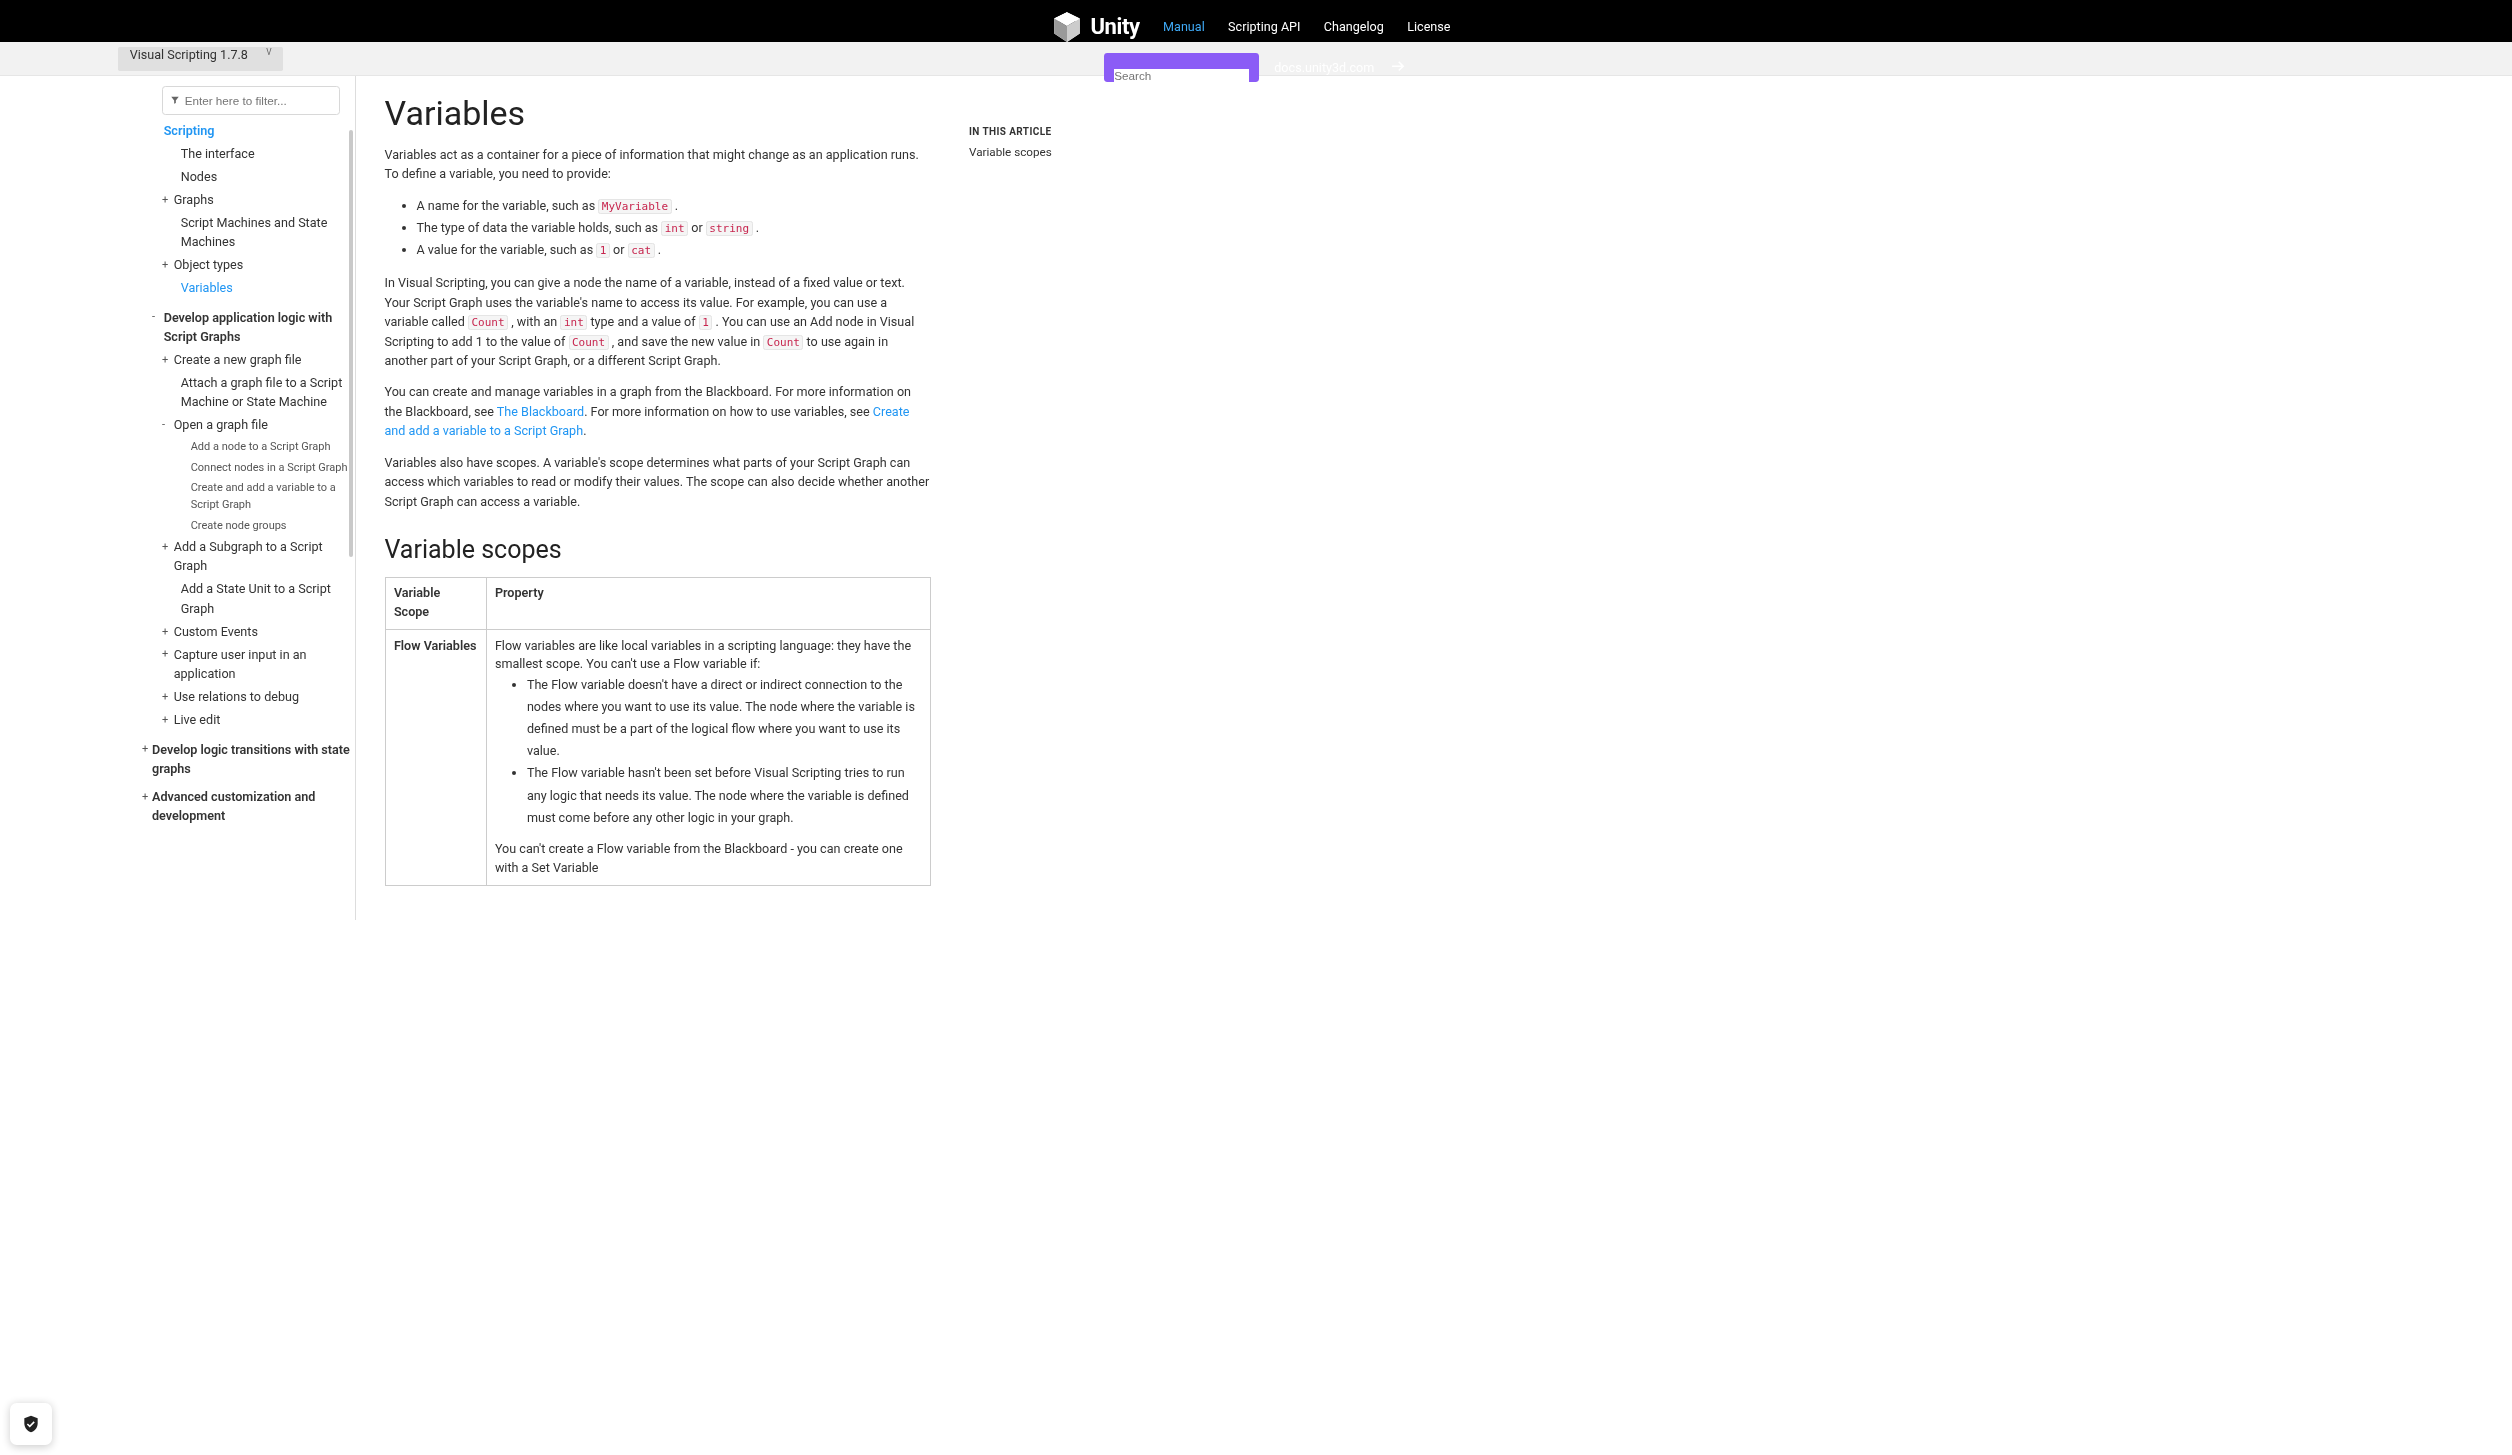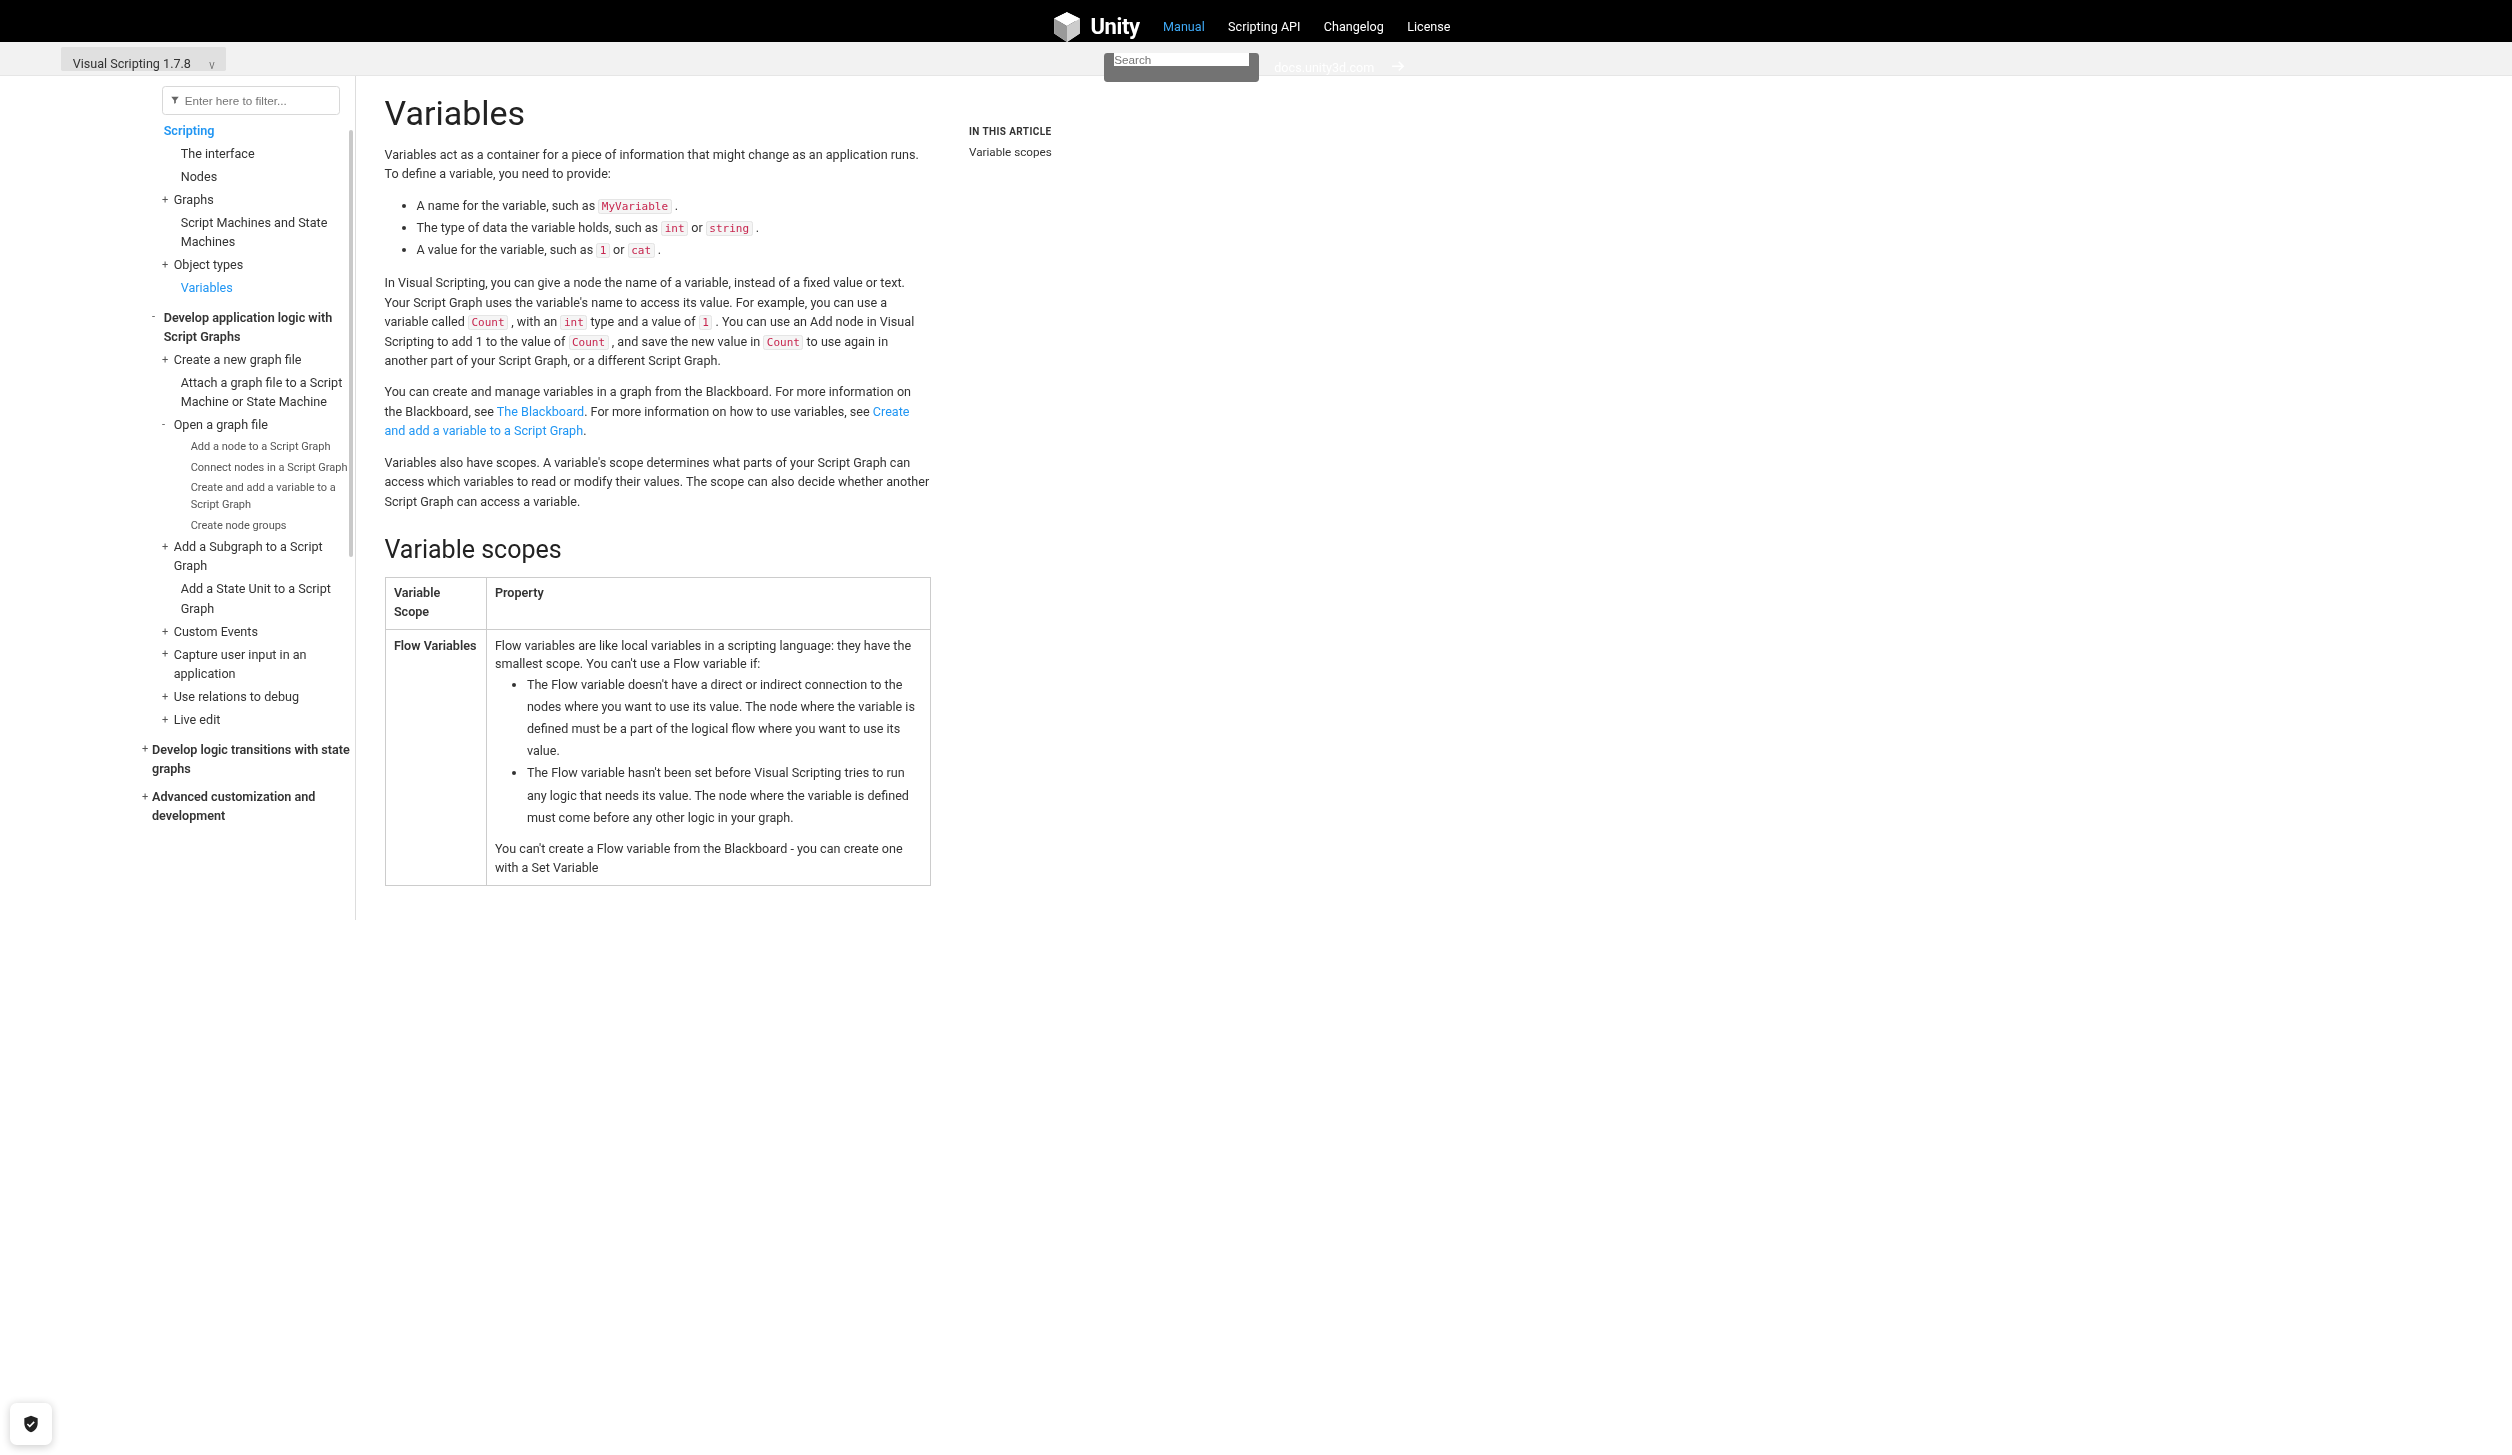--- a/index.html
+++ b/index.html
@@ -7,28 +7,28 @@
 
 
 .header { background: #000; height: 42px; display: flex; align-items: center; padding: 0 11.7px; justify-content: space-between; flex-direction: column; }
 .header-left { display: flex; align-items: center; gap: 0; }
 .logo { display: flex; align-items: center; gap: 6.7px; margin-right: 11.7px; }
 .logo svg { width: 34px; height: 34px; }
 .logo-text { color: #fff; font-size: 22px; font-weight: 700; letter-spacing: -0.4px; }
 .nav-item { color: #fff; padding: 0 11.7px; font-size: 12.6px; height: 53px; display: flex; align-items: center; cursor: pointer; }
 .nav-item.active { color: #3fa9f5; }
 .header-right { display: flex; align-items: center; gap: 15px; }
-.search-box { background: #737373; border-radius: 3.4px; height: 28.5px; width: 155px; display: flex; align-items: flex-start; padding: 0 10px; }
+.search-box { background: #8b5cf6; border-radius: 3.4px; height: 28.5px; width: 155px; display: flex; align-items: flex-end; padding: 0 10px; }
 .search-box input { border: none; outline: none; font-size: 11.7px; width: 100%; color: #555; }
 .docs-link { color: #fff; font-size: 12.6px; }
 .arrow-icon { color: #fff; }
 
 
 .version-bar { background: #f2f2f2; height: 34px; display: flex; align-items: center; border-bottom: 0.8px solid #e6e6e6; }
-.version-selector { background: #e0e0e0; height: 24px; margin-left: 61px; padding: 0 11.7px; border-radius: 1.7px; display: flex; align-items: flex-end; gap: 18.4px; color: #333; font-size: 12.6px; cursor: pointer; }
+.version-selector { background: #e0e0e0; height: 24px; margin-left: 118px; padding: 0 11.7px; border-radius: 1.7px; display: flex; align-items: flex-start; gap: 18.4px; color: #333; font-size: 12.6px; cursor: pointer; }
 .version-caret { font-size: 8.4px; color: #666; }
 
 
 .body-wrap { display: flex; }
 .left-col { width: 356px; border-right: 0.8px solid #ddd; }
 .sidebar { padding: 10px 6.7px 10px 0; }
 .filter-wrap { margin: 0 0 5px 162px; width: 178px; }
 .filter-box { height: 28.5px; border: 0.8px solid #d8d8d8; border-radius: 3.4px; display: flex; align-items: center; padding: 0 6.7px; gap: 5px; background: #fff; }
 .filter-box input { border: none; outline: none; font-size: 11.7px; color: #888; width: 100%; }
 .filter-icon { color: #666; flex-shrink: 0; }

